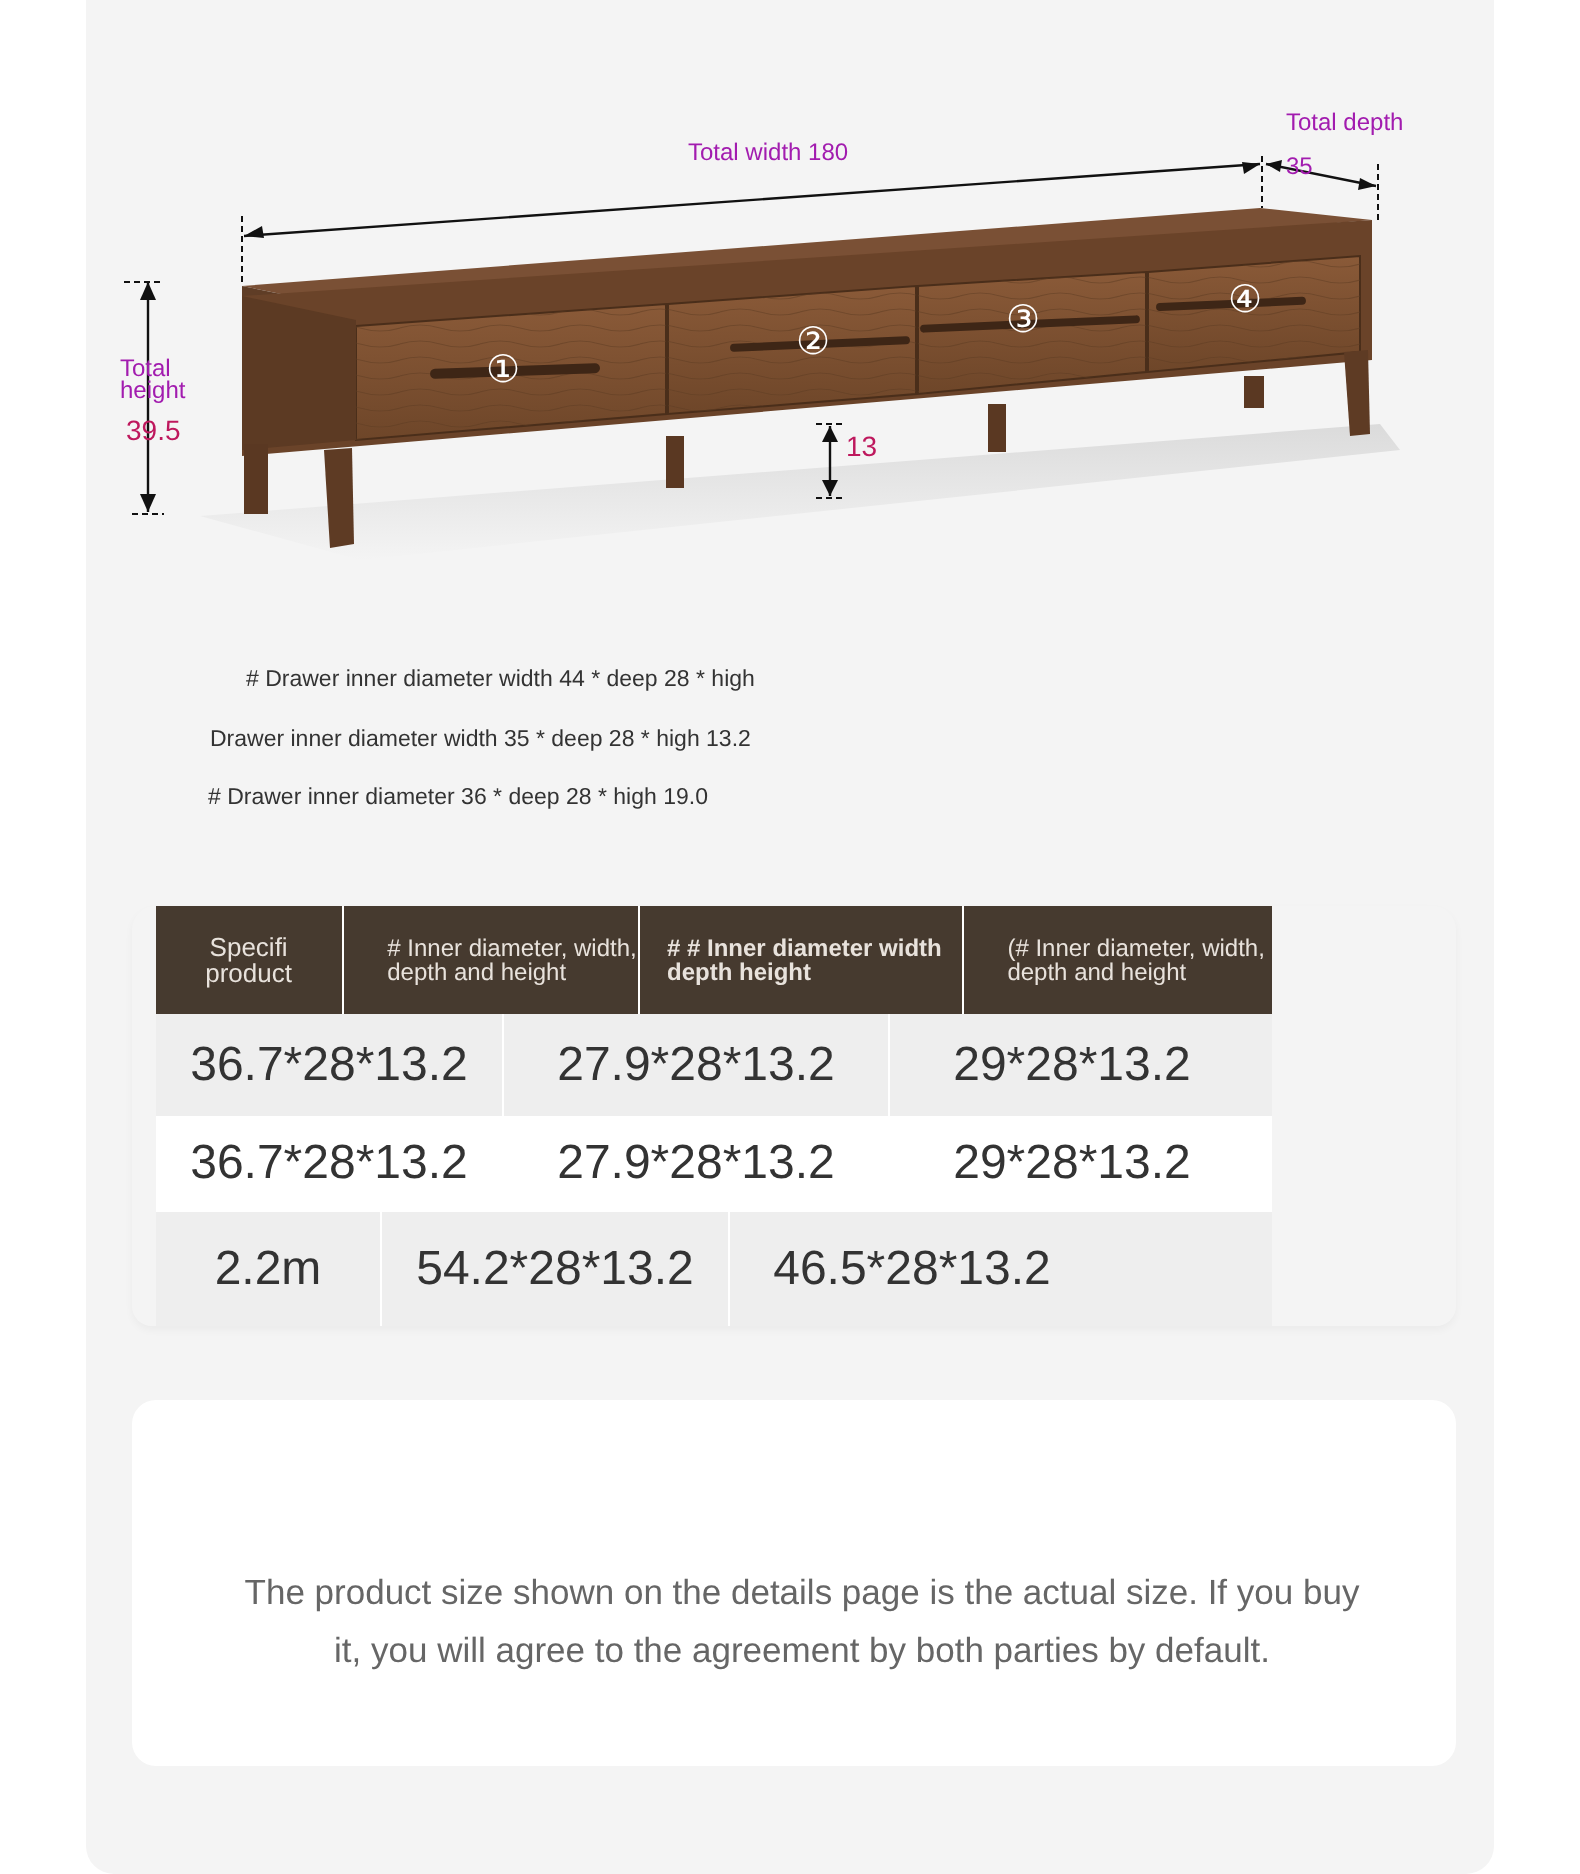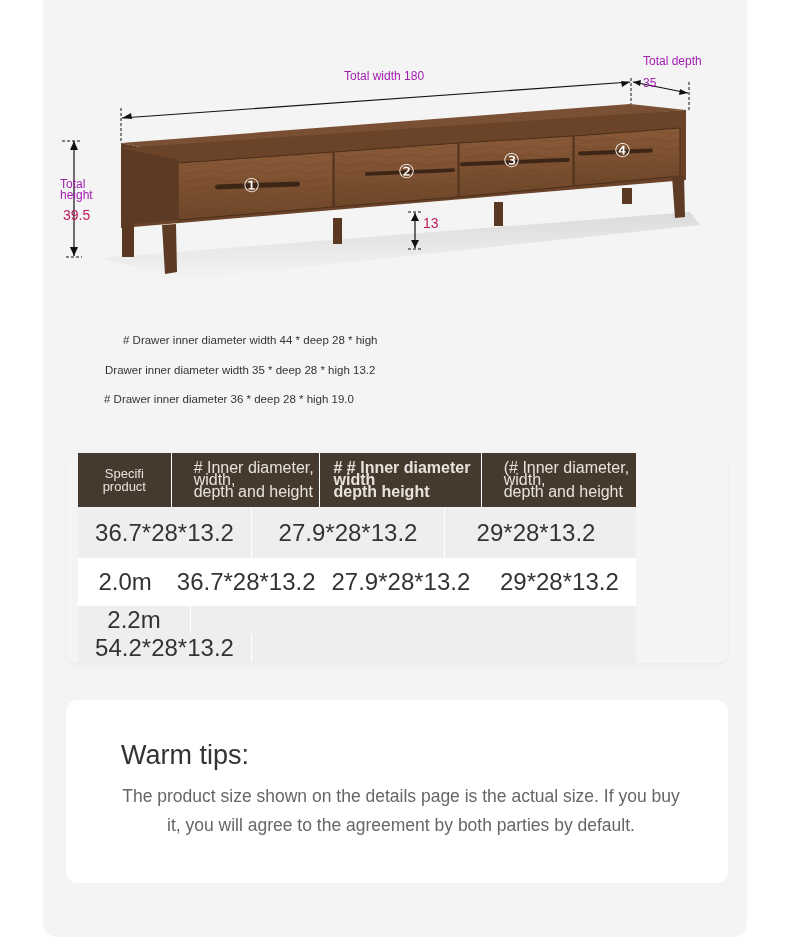--- a/index.html
+++ b/index.html
@@ -21,28 +21,28 @@
     box-shadow: 0 2px 4px rgba(0,0,0,0.04);
   }
   .row { position: absolute; left: 12px; width: 558px; display: flex; }
   .row.header { top: 0; height: 54px; background: #463a2f; }
   .cell { position: relative; height: 100%; border-right: 1.5px solid #fff; display: flex; align-items: center; }
   .cell:last-child { border-right: none; }
   .c0 { width: 113px; justify-content: center; }
   .c1 { width: 174px; padding-left: 22px; }
   .c2 { width: 193px; padding-left: 14px; }
   .c3 { width: 182px; padding-left: 22px; }
-  .row.header .cell { color: #e8e2dc; font-size: 16px; line-height: 12px; }
+  .row.header .cell { color: #e8e2dc; font-size: 12px; line-height: 12px; }
   .row.header .c0 { font-size: 13px; line-height: 13px; text-align: center; }
   .row.header .c2 { font-weight: bold; }
   .row.body .cell { justify-content: center; padding-left: 0; color: #333; font-size: 24px; }
   .row.body .c0 { font-size: 24px; }
   .r1 { top: 54px; height: 51px; background: #eeeeee; }
   .r2 { top: 105px; height: 48px; background: #ffffff; }
-  .r3 { top: 153px; height: 57px; background: #eeeeee; flex-direction: column; }
+  .r3 { top: 153px; height: 57px; background: #eeeeee; }
 
   .tips {
     position: absolute; left: 66px; top: 700px; width: 662px; height: 183px;
     background: #ffffff; border-radius: 12px;
   }
   .tips-title { position: absolute; left: 55px; top: 40px; font-size: 27px; color: #333; }
   .tips-body { position: absolute; left: 55px; top: 82px; width: 560px; font-size: 17.5px; line-height: 29px; color: #666; text-align: center; }
 </style>
 </head>
 <body>
@@ -173,28 +173,26 @@
         </div>
     </div>
   </div>
 
   <div class="row body r1">
     <div class="cell c1">36.7*28*13.2</div>
     <div class="cell c2">27.9*28*13.2</div>
     <div class="cell c3">29*28*13.2</div>
   </div>
   <div class="row body r2">
-    <div class="cell c0">2.0m</div>
     <div class="cell c1">36.7*28*13.2</div>
     <div class="cell c2">27.9*28*13.2</div>
     <div class="cell c3">29*28*13.2</div>
   </div>
   <div class="row body r3">
     <div class="cell c0">2.2m</div>
     <div class="cell c1">54.2*28*13.2</div>
     <div class="cell c3">46.5*28*13.2</div>
   </div>
 </div>
 
 <div class="tips">
-  <div class="tips-title">Warm tips:</div>
   <div class="tips-body">The product size shown on the details page is the actual size. If you buy it, you will agree to the agreement by both parties by default.</div>
 </div>
 
 </body></html>

